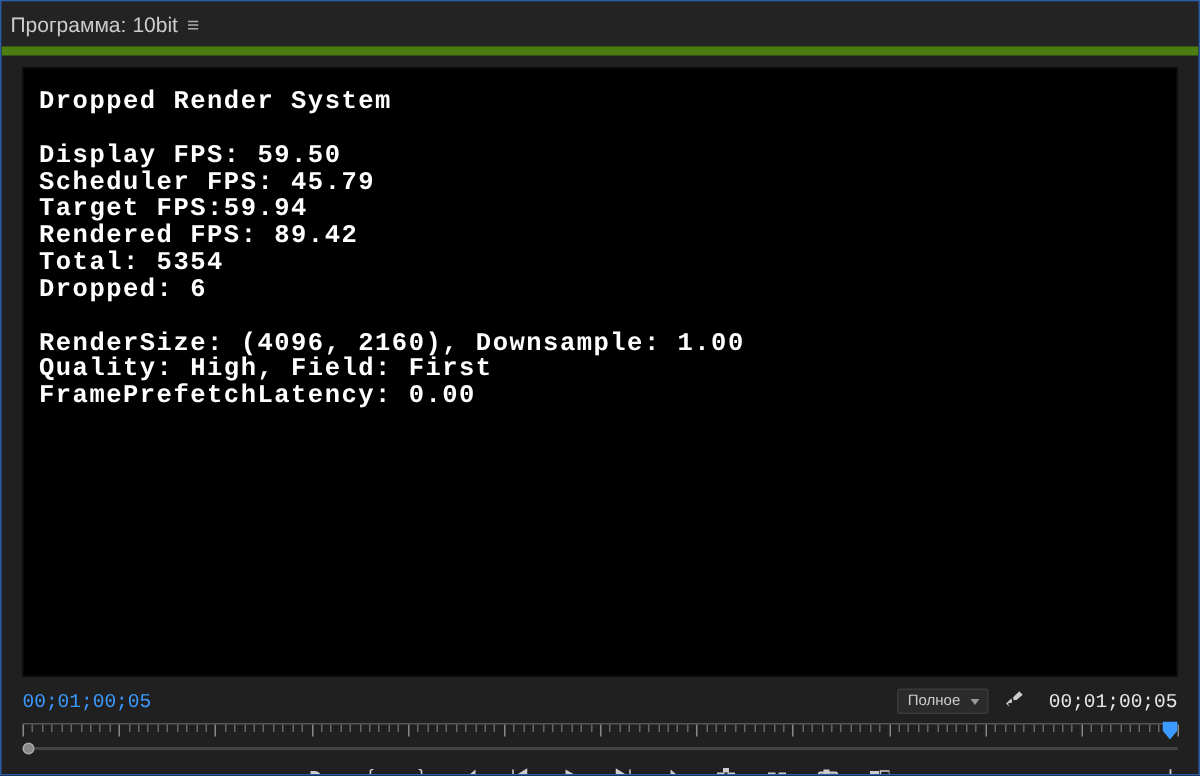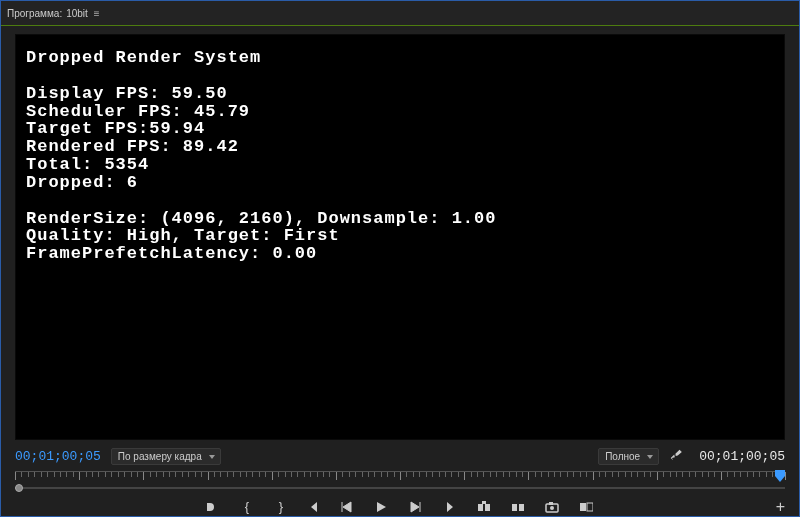--- a/index.html
+++ b/index.html
@@ -5,27 +5,27 @@
   * { box-sizing: border-box; margin: 0; padding: 0; }
   body {
     width: 800px;
     height: 517px;
     background: #202020;
     font-family: Arial, sans-serif;
     overflow: hidden;
     border: 1px solid #2a5ca8;
   }
   .titlebar {
-    height: 25px;
+    height: 36px;
     background: #232323;
     display: flex;
     align-items: center;
     padding: 0 6px;
-    border-bottom: 1px solid #4d7c0f;
-    font-size: 10px;
+    border-bottom: 6px solid #4d7c0f;
+    font-size: 14px;
     color: #ccc;
   }
   .titlebar .label { margin-right: 4px; }
   .titlebar .hamburger { margin-left: 6px; cursor: pointer; color: #aaa; }
   .viewport {
     margin: 8px 14px 4px 14px;
     height: 406px;
     background: #000;
     border: 1px solid #0a0a0a;
     padding: 14px 10px;
@@ -156,29 +156,26 @@
   <div class="mono"><span>Dropped Render System</span>
 
 <span>Display FPS: 59.50</span>
 <span>Scheduler FPS: 45.79</span>
 <span>Target FPS:59.94</span>
 <span>Rendered FPS: 89.42</span>
 <span>Total: 5354</span>
 <span>Dropped: 6</span>
 
 <span>RenderSize: (4096, 2160), Downsample: 1.00</span>
-<span>Quality: High, Target: First</span>
+<span>Quality: High, Field: First</span>
 <span>FramePrefetchLatency: 0.00</span></div>
 </div>
 
 <div class="controls-row">
   <span class="timecode-left">00;01;00;05</span>
-  <div class="dropdown">
-    <span>По размеру кадра</span>
-  </div>
   <div class="spacer"></div>
   <div class="dropdown">
     <span>Полное</span>
   </div>
   <span class="wrench">
     <svg width="14" height="14" viewBox="0 0 24 24" fill="#ccc">
         <path d="M22 7l-4-4-7 7 .5 3.5L15 13l7-6zM3 17l6-6 1 5-5 1 2 4-4-4z"></path>
       </svg>
   </span>
   <span class="timecode-right">00;01;00;05</span>

